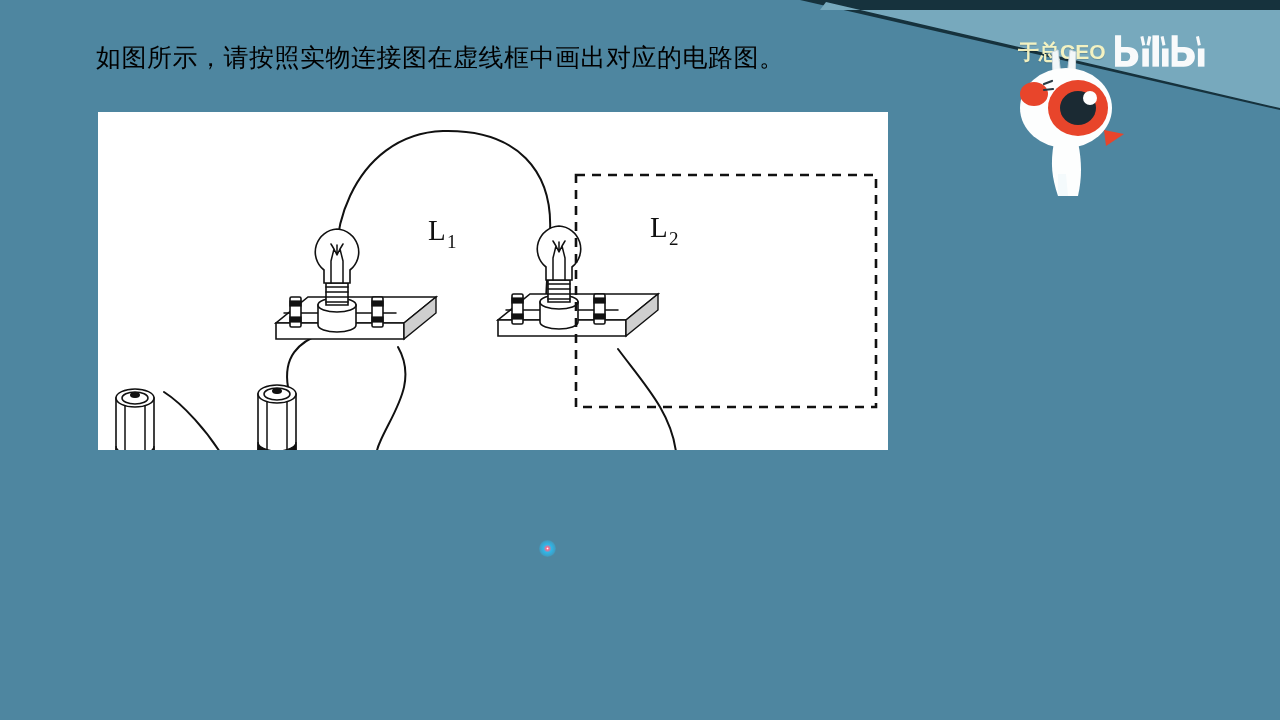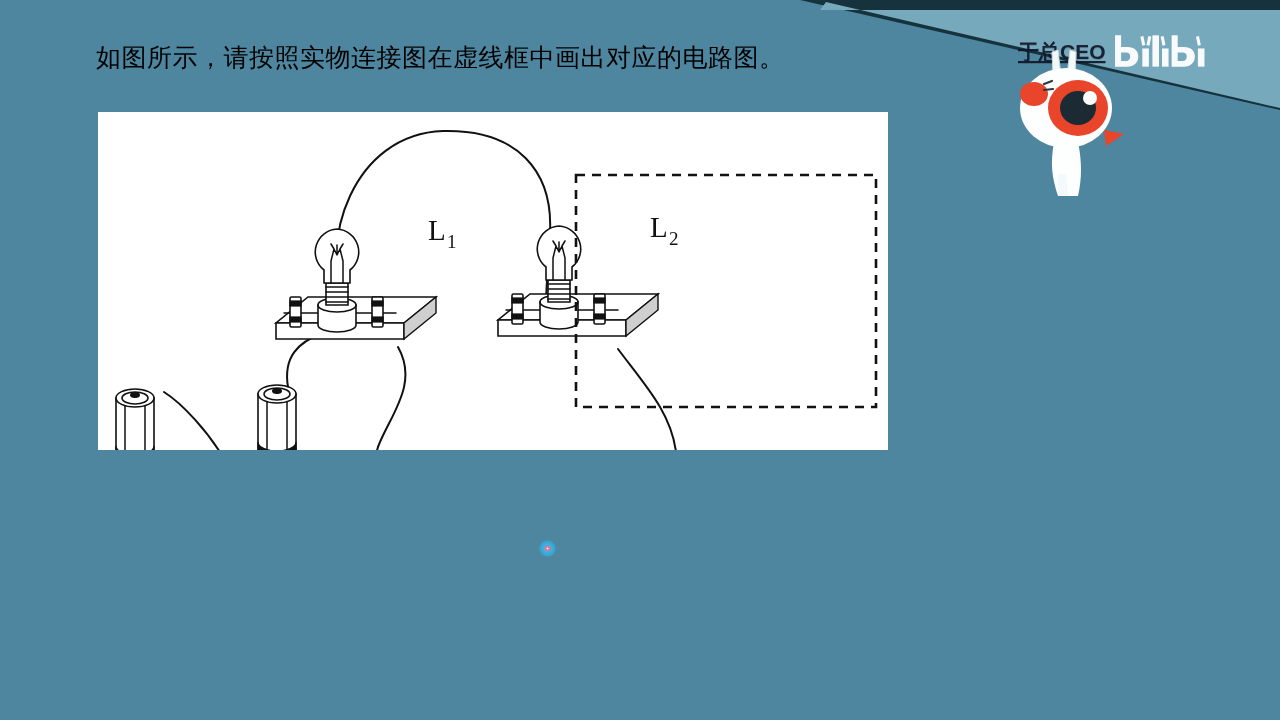--- a/index.html
+++ b/index.html
@@ -254,21 +254,21 @@
       <g>
         <text id="lbl-s2" x="420" y="368" font-family="Liberation Serif, serif" font-size="28" fill="#111">S</text>
         <text id="lbl-s2s" x="437" y="376" font-family="Liberation Serif, serif" font-size="18" fill="#111">2</text>
       </g>
 
       <rect x="478" y="63" width="300" height="232" fill="none" stroke="#111" stroke-width="2.6" stroke-dasharray="9 7"></rect>
     </svg>
   </div>
 
   <div id="watermark">
-    <span id="wm-text" style="color: #0f172a; text-decoration: underline;">于总CEO</span>
+    <span id="wm-text" style="color: #fef9c3;">于总CEO</span>
     <svg id="wm-logo" viewBox="0 0 190 78" xmlns="http://www.w3.org/2000/svg">
       <g fill="#ffffff">
 
         <path d="M6,6 L6,68 L30,68 C44,68 52,60 52,48 C52,36 44,29 31,29 L18,29 L18,6 Z
                  M18,40 L28,40 C33,40 36,43 36,48 C36,53 33,57 28,57 L18,57 Z"></path>
 
         <path d="M22,44 L33,49 L22,54 Z" fill="#77a9bd"></path>
 
         <rect x="58" y="8" width="6" height="18" transform="rotate(-12 61 17)"></rect>
         <rect x="70" y="8" width="6" height="18" transform="rotate(12 73 17)"></rect>

